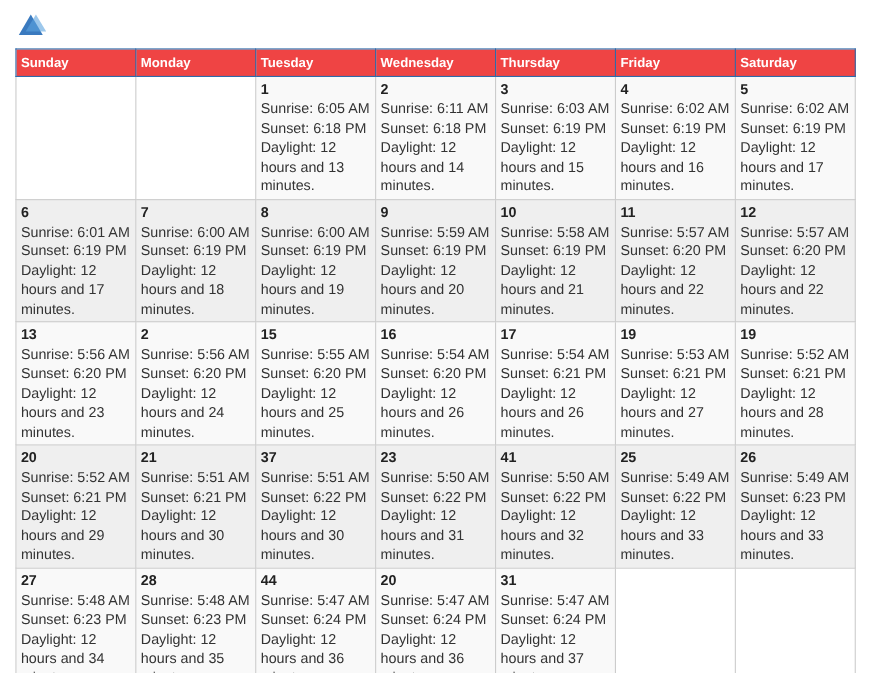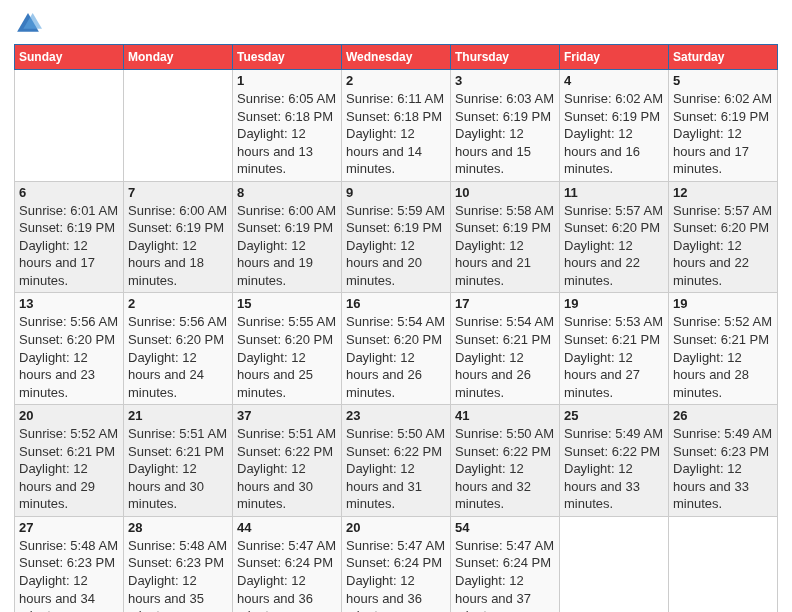--- a/index.html
+++ b/index.html
@@ -323,21 +323,21 @@
 Sunset: 6:24 PM
 Daylight: 12 hours and 36 minutes.</div>
           </td>
           <td>
             <span class="day-num">20</span>
             <div class="cell-text">Sunrise: 5:47 AM
 Sunset: 6:24 PM
 Daylight: 12 hours and 36 minutes.</div>
           </td>
           <td>
-            <span class="day-num">54</span>
+            <span class="day-num">31</span>
             <div class="cell-text">Sunrise: 5:47 AM
 Sunset: 6:24 PM
 Daylight: 12 hours and 37 minutes.</div>
           </td>
           <td class="empty-cell"></td>
           <td class="empty-cell"></td>
         </tr>
       </tbody>
   </table>
 </div>

